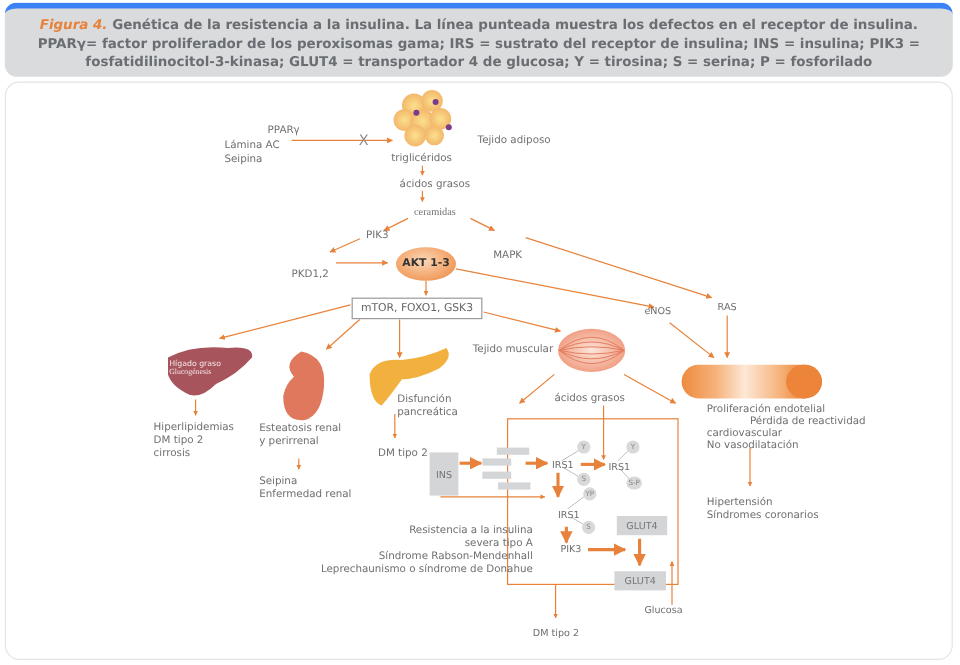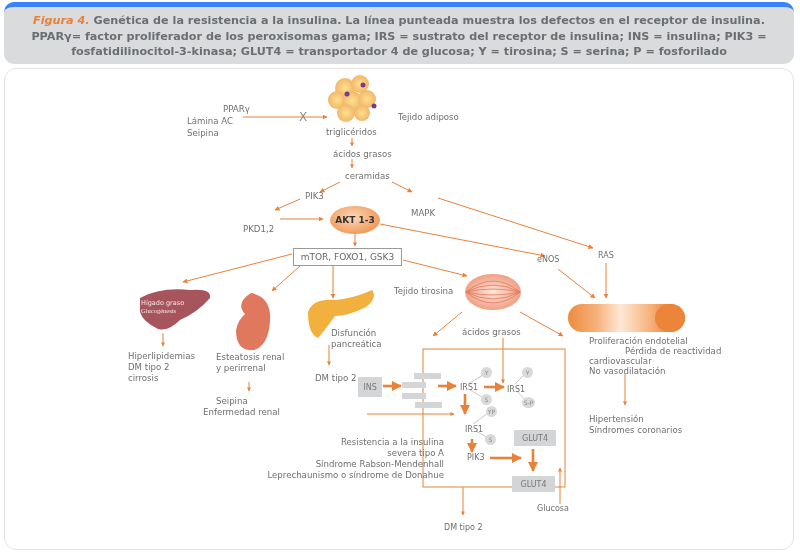--- a/index.html
+++ b/index.html
@@ -153,58 +153,58 @@
     </g>
   </g>
 </svg>
 
 <div class="t" style="left:187px;top:104px;margin-left:36px;">PPARγ</div>
 <div class="t" style="left:187px;top:116px;">Lámina AC</div>
 <div class="t" style="left:187px;top:128px;">Seipina</div>
 <div class="t" style="left:398px;top:112px;">Tejido adiposo</div>
 <div class="t" style="left:326px;top:127px;">triglicéridos</div>
 <div class="t" style="left:333px;top:149px;">ácidos grasos</div>
-<div class="t" style="left:345px;top:171px;">ceramidas</div>
+<div class="t" style="left:345px;top:171px;font-family:Liberation Serif, serif;">ceramidas</div>
 <div class="t" style="left:305px;top:191px;">PIK3</div>
 <div class="t" style="left:411px;top:208px;">MAPK</div>
 <div class="t" style="left:243px;top:214px;margin-top:10px;">PKD1,2</div>
 <div class="akt">AKT 1-3</div>
 <div class="mtor">mTOR, FOXO1, GSK3</div>
 <div class="t" style="left:537px;top:255px;font-size:8px;">eNOS</div>
 <div class="t" style="left:598px;top:251px;font-size:8px;">RAS</div>
 
 <div class="t" style="left:141px;top:299px;font-size:6.5px;line-height:8px;color:#f3e6e6;">Hígado graso</div>
 <div class="t" style="left:141px;top:307px;font-size:6.5px;line-height:8px;color:#f3e6e6;font-family:Liberation Serif, serif;">Glucogénesis</div>
 <div class="t" style="left:128px;top:351px;">Hiperlipidemias</div>
 <div class="t" style="left:128px;top:362px;">DM tipo 2</div>
 <div class="t" style="left:128px;top:373px;">cirrosis</div>
 
 <div class="t" style="left:216px;top:352px;">Esteatosis renal</div>
 <div class="t" style="left:216px;top:363px;">y perirrenal</div>
 <div class="t" style="left:216px;top:396px;">Seipina</div>
-<div class="t" style="left:203px;top:407px;text-align:center;">Enfermedad renal</div>
+<div class="t" style="left:216px;top:407px;text-align:center;">Enfermedad renal</div>
 
 <div class="t" style="left:331px;top:328px;">Disfunción</div>
 <div class="t" style="left:331px;top:339px;">pancreática</div>
 <div class="t" style="left:315px;top:373px;">DM tipo 2</div>
 
-<div class="t" style="left:394px;top:286px;">Tejido tirosina</div>
+<div class="t" style="left:394px;top:286px;">Tejido muscular</div>
 <div class="t" style="left:462px;top:327px;">ácidos grasos</div>
 
 <div class="vessel">
     <div class="cap"></div>
   </div>
 <div class="t" style="left:589px;top:336px;">Proliferación endotelial</div>
 <div class="t" style="left:589px;top:346px;padding-left:36px;">Pérdida de reactividad</div>
 <div class="t" style="left:589px;top:356px;">cardiovascular</div>
 <div class="t" style="left:589px;top:366px;">No vasodilatación</div>
 <div class="t" style="left:589px;top:414px;">Hipertensión</div>
 <div class="t" style="left:589px;top:425px;">Síndromes coronarios</div>
 
-<div class="box-gray" style="left:358px;top:377px;width:24px;height:20px;">INS</div>
+<div class="box-gray" style="left:358px;top:377px;width:24px;height:36px;">INS</div>
 <div class="bar-gray" style="left:414px;top:373px;width:27px;"></div>
 <div class="bar-gray" style="left:402px;top:382px;width:24px;"></div>
 <div class="bar-gray" style="left:402px;top:393px;width:24px;"></div>
 <div class="bar-gray" style="left:415px;top:402px;width:27px;"></div>
 
 <div class="t" style="left:460px;top:383px;font-size:8px;">IRS1</div>
 <div class="circ" style="left:481px;top:367px;">Y</div>
 <div class="circ" style="left:481px;top:394px;">S</div>
 <div class="t" style="left:507px;top:385px;font-size:8px;">IRS1</div>
 <div class="circ" style="left:522px;top:367px;">Y</div>

